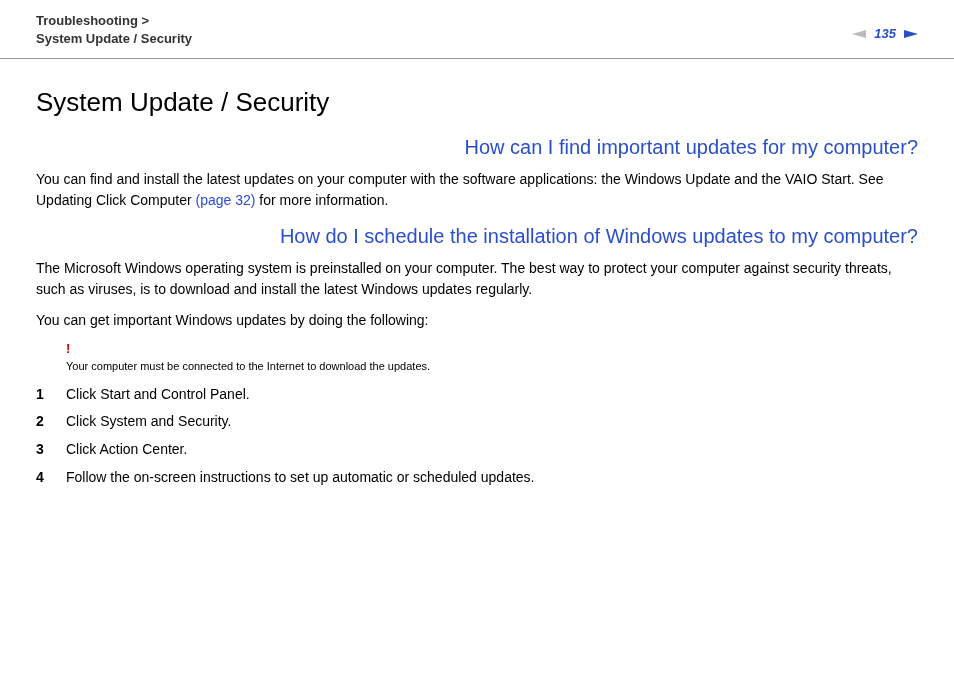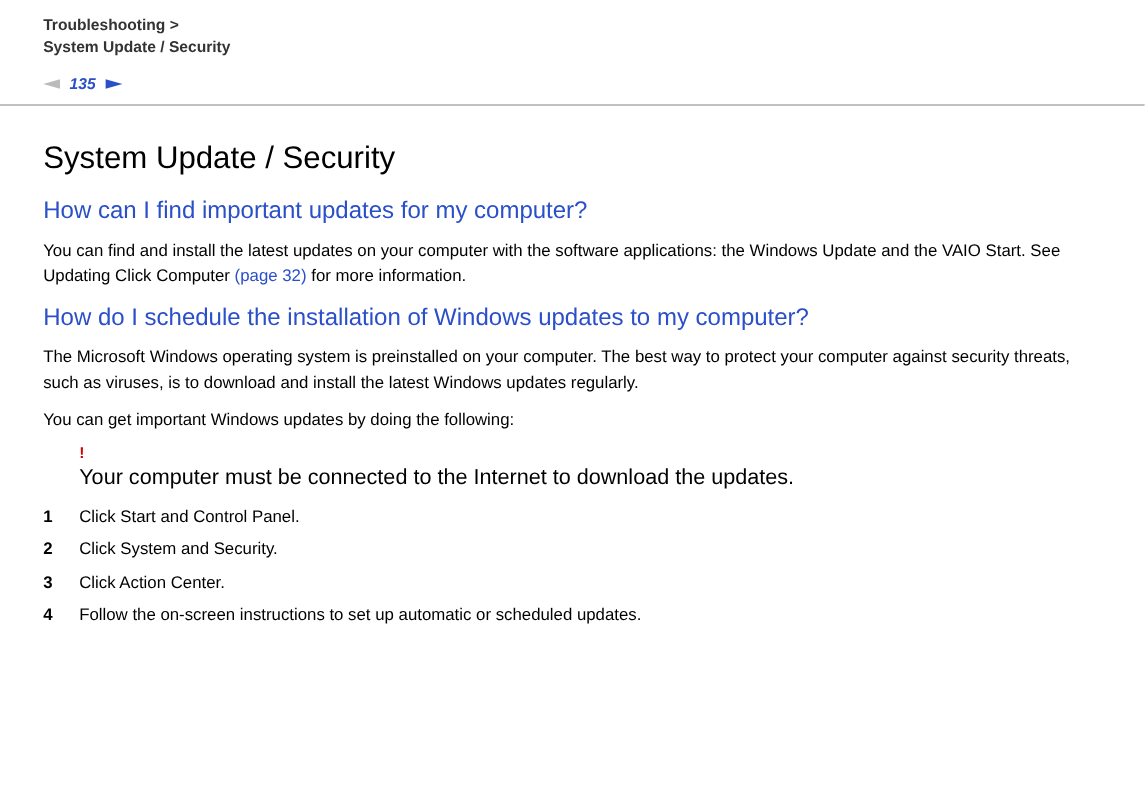--- a/index.html
+++ b/index.html
@@ -14,21 +14,20 @@
       height: 674px;
       position: relative;
       color: #000;
     }
     .header {
       padding: 12px 36px 10px 36px;
       border-bottom: 1px solid #999;
       display: flex;
       justify-content: space-between;
       align-items: flex-start;
-      flex-direction: column;
     }
     .breadcrumb {
       font-size: 13px;
       font-weight: bold;
       color: #333;
       line-height: 1.4;
     }
     .page-nav {
       display: flex;
       align-items: center;
@@ -61,20 +60,21 @@
       font-weight: normal;
       color: #000;
       margin-bottom: 18px;
     }
     h2 {
       font-size: 20px;
       font-weight: normal;
       color: #2a4fc9;
       margin-bottom: 10px;
       margin-top: 14px;
+      text-align: right;
     }
     p {
       font-size: 14px;
       line-height: 1.5;
       margin-bottom: 10px;
     }
     .bold {
       font-weight: normal;
     }
     .link {
@@ -86,21 +86,21 @@
       margin-bottom: 10px;
       margin-top: 6px;
     }
     .warning-mark {
       color: #d00000;
       font-weight: bold;
       font-size: 13px;
       display: block;
     }
     .warning-text {
-      font-size: 18px;
+      font-size: 11px;
       line-height: 1.4;
       margin-top: 44px;
     }
     .steps {
       list-style: none;
       margin-top: 4px;
     }
     .steps li {
       font-size: 14px;
       line-height: 1.4;

